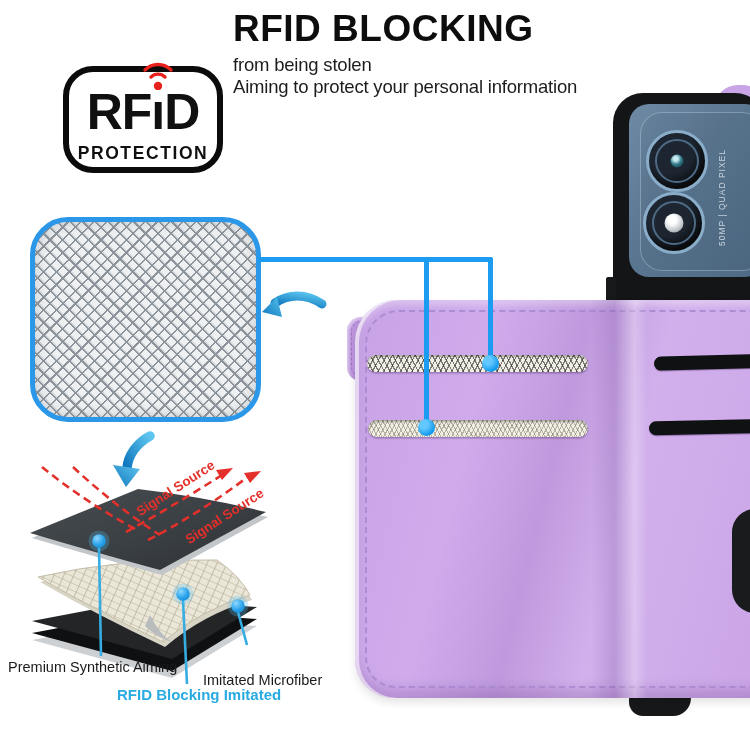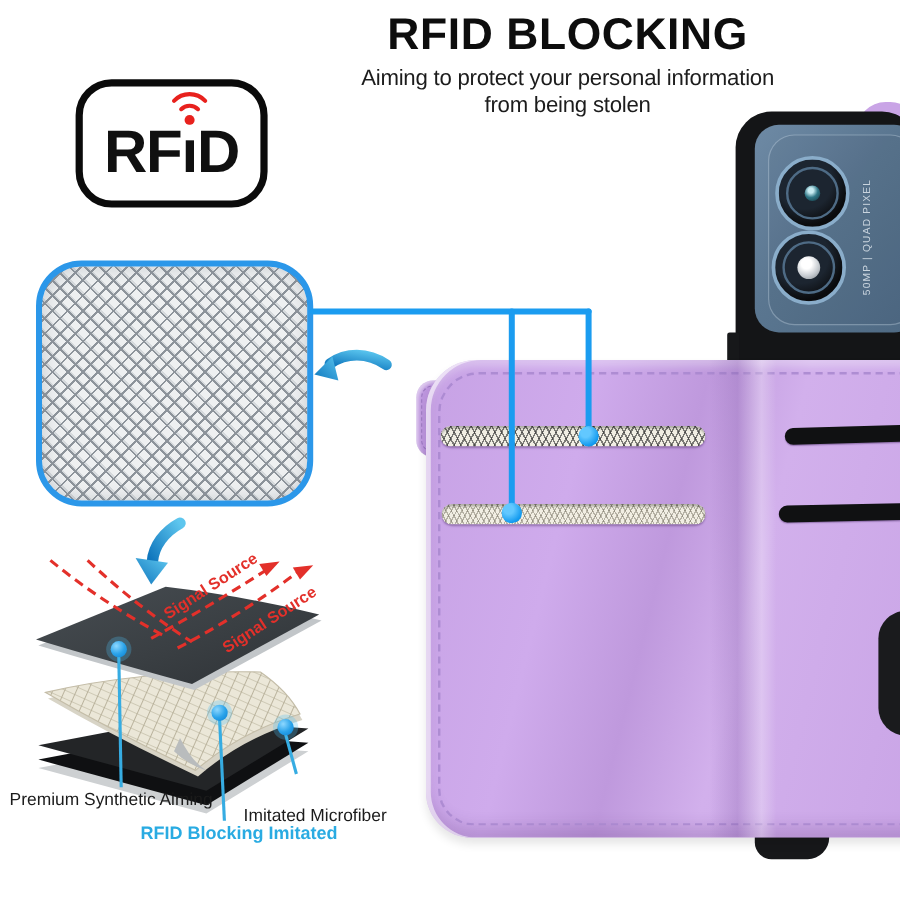--- a/index.html
+++ b/index.html
@@ -1,21 +1,21 @@
 <!DOCTYPE html>
 <html><head>
 <meta charset="utf-8">
 <style>
   html,body{margin:0;padding:0;}
   body{width:750px;height:750px;position:relative;overflow:hidden;background:#ffffff;
        font-family:"Liberation Sans", sans-serif;}
   .abs{position:absolute;}
 
   
-  .header{top:10px;right:37px;width:480px;text-align:center;}
+  .header{top:10px;right:37px;width:480px;text-align:left;}
   .title{font-size:37px;font-weight:bold;color:#0d0d0d;line-height:1.05;letter-spacing:.5px;}
   .subtitle{font-size:18.5px;color:#1c1c1c;line-height:22px;margin-top:5px;letter-spacing:-.2px;}
   .subtitle span{display:block;}
 
   
   .logo{left:63px;top:66px;width:148px;height:95px;border:6px solid #0b0b0b;border-radius:30px;
         background:#fff;display:flex;flex-direction:column;align-items:center;justify-content:center;}
   .logo-text{font-size:50px;font-weight:bold;color:#101010;line-height:.95;letter-spacing:-1px;margin-top:14px;display:flex;align-items:baseline;}
   .logo-i{position:relative;display:inline-block;}
   .logo-wifi{position:absolute;left:50%;top:-27px;transform:translateX(-50%);}
@@ -99,35 +99,36 @@
   .lbl-leather{left:8px;top:659px;}
   .lbl-micro{left:203px;top:644px;margin-top:28px;}
   .lbl-rfidmat{left:117px;top:686px;font-size:15px;font-weight:600;color:#29abe2;}
 </style>
 </head>
 <body>
 
 <div class="abs header">
   <div class="title">RFID BLOCKING</div>
   <div class="subtitle">
+    <span>from being stolen</span>
     <span>Aiming to protect your personal information</span>
-    <span>from being stolen</span>
   </div>
 </div>
 
 <div class="abs logo">
   <div class="logo-text">
     <span>RF</span>
       <span class="logo-i"><span>ı</span><svg class="logo-wifi" width="34" height="28" viewBox="0 0 34 28">
         <circle cx="17" cy="24" r="4.2" fill="#e8211d"></circle>
         <path d="M10 15 A10 10 0 0 1 24 15" stroke="#e8211d" stroke-width="3.4" fill="none" stroke-linecap="round"></path>
         <path d="M4 8 A18 18 0 0 1 30 8" stroke="#e8211d" stroke-width="3.4" fill="none" stroke-linecap="round"></path>
       </svg></span>
       <span>D</span>
   </div>
+  <div class="logo-sub">PROTECTION</div>
 </div>
 
 <div class="abs mesh-square"></div>
 
 <div class="abs flap-corner"></div>
 <div class="abs gap-fill"></div>
 <div class="abs phone-frame"></div>
 <div class="abs phone-back"></div>
 <div class="abs camera-module"></div>
 <div class="abs cam cam1"></div>

